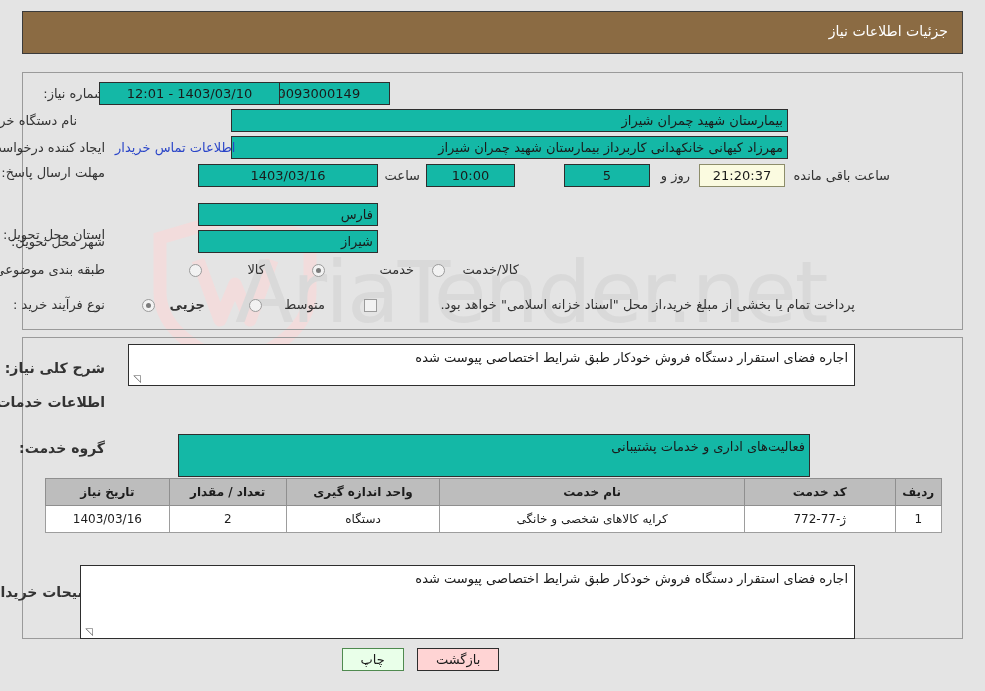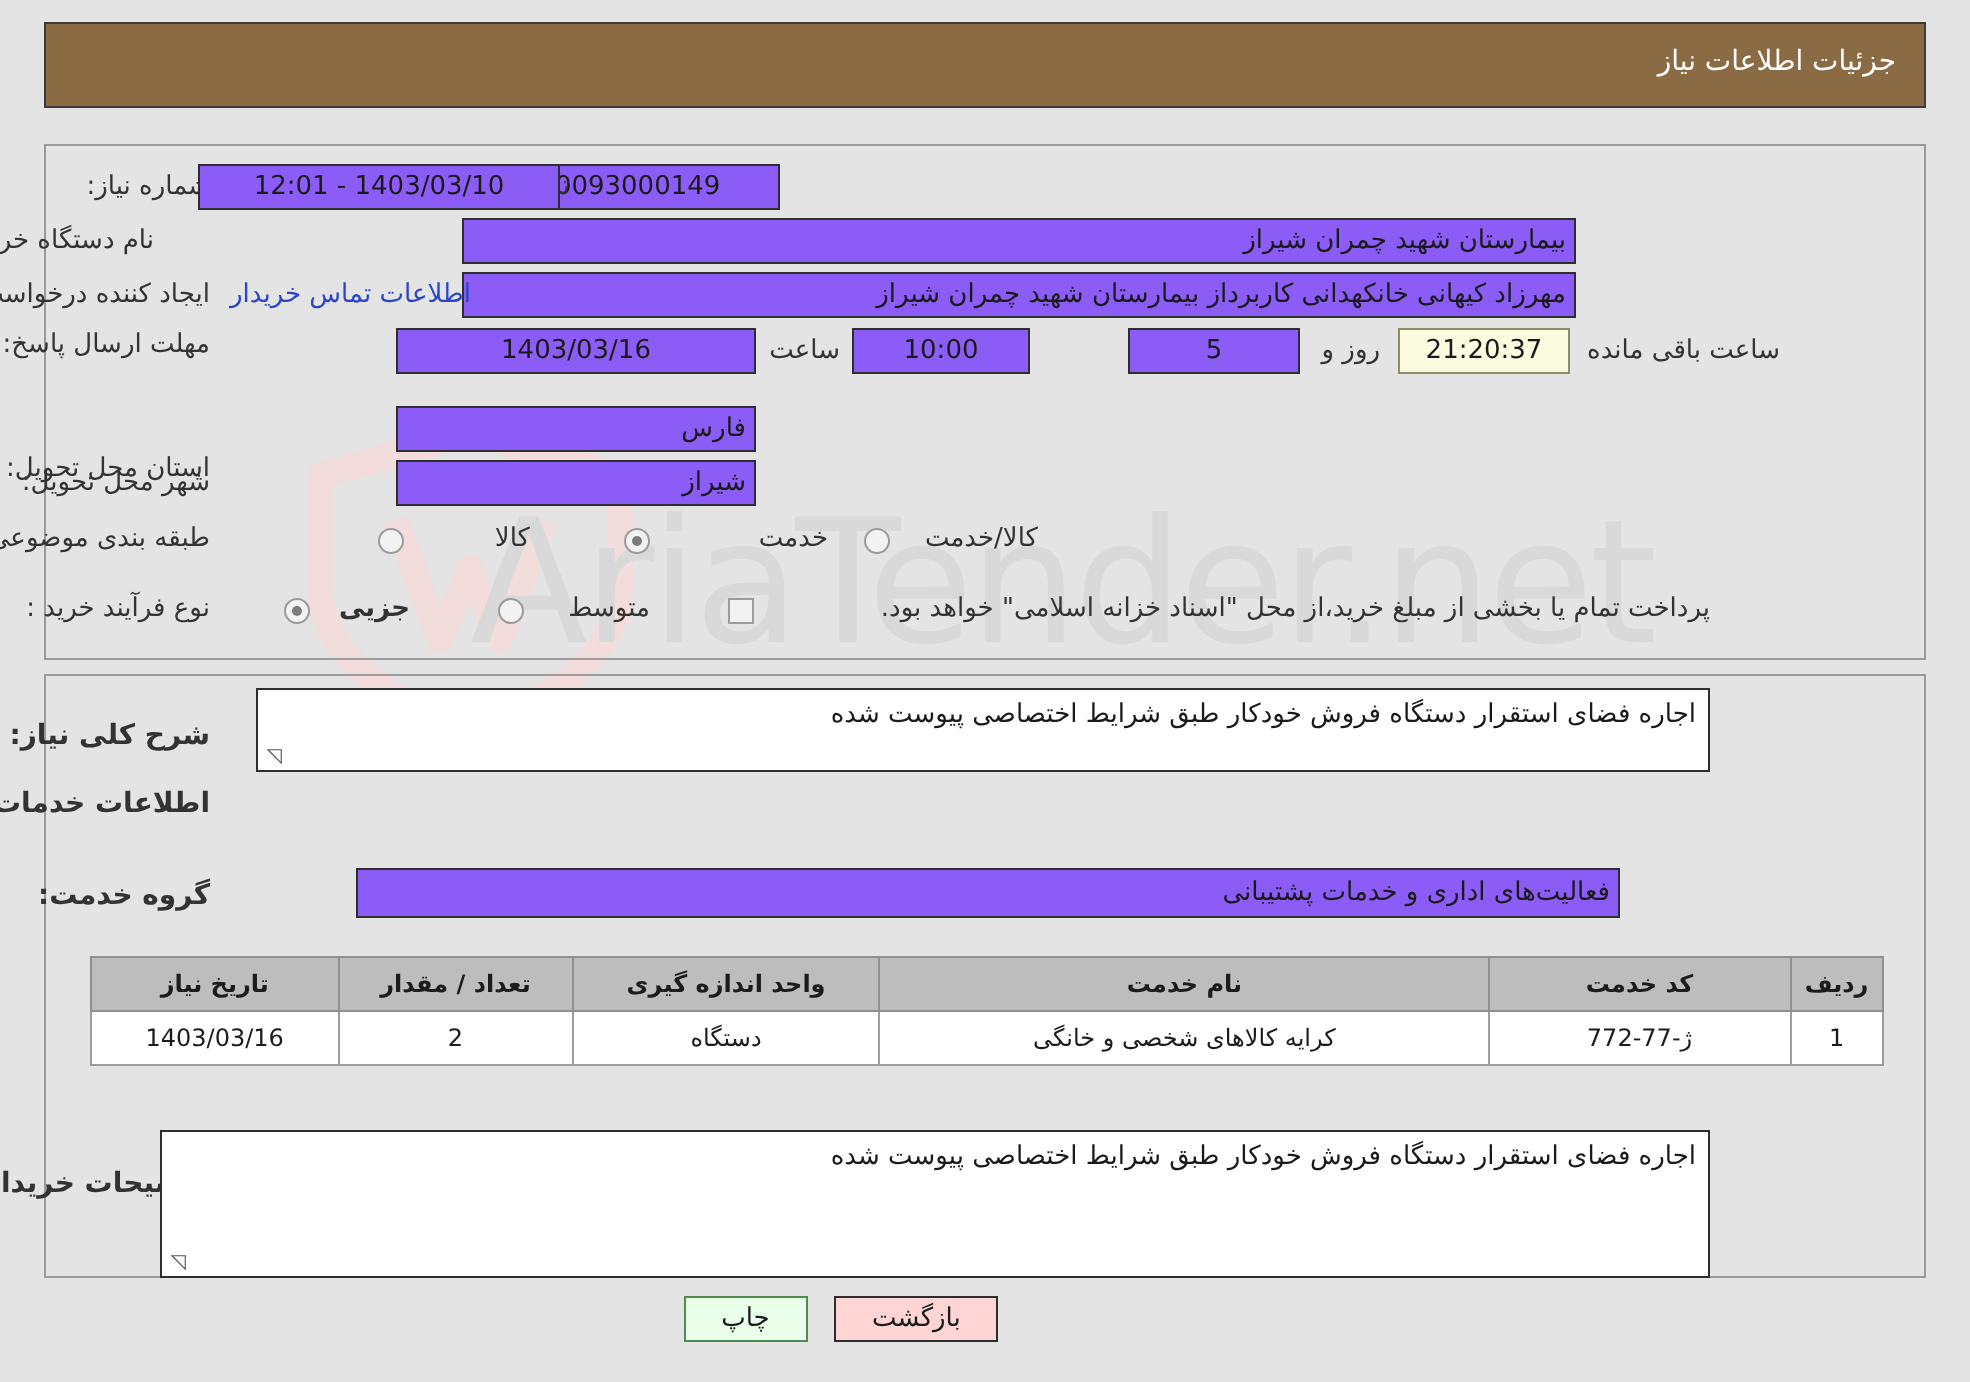--- a/index.html
+++ b/index.html
@@ -82,21 +82,21 @@
     color: #333333;
     white-space: nowrap;
     text-align: right;
     z-index: 20;
   }
   .lbl-bold { font-weight: bold; }
   .lbl-blue { color: #2a45c8; }
   .fld {
     position: absolute;
     border: 1px solid #2e2e2e;
-    background: #8b5cf6;
+    background: #14b8a6;
     box-sizing: border-box;
     font-size: 13px;
     color: #1a1a1a;
     padding: 0 4px;
     line-height: 21px;
     height: 23px;
     white-space: nowrap;
     overflow: hidden;
     z-index: 20;
   }
@@ -273,21 +273,21 @@
 
 <div class="lbl lbl-bold" style="right:880px; top:360px; font-size:14px;">شرح کلی نیاز:</div>
 <div class="ta" style="left:128px; top:344px; width:727px; height:42px;">
   <span>اجاره فضای استقرار دستگاه فروش خودکار طبق شرایط اختصاصی پیوست شده</span>
   <span class="grip">◹</span>
 </div>
 
 <div class="lbl lbl-bold" style="right:880px; top:394px; font-size:14px;">اطلاعات خدمات مورد نیاز</div>
 
 <div class="lbl lbl-bold" style="right:880px; top:440px; font-size:14px;">گروه خدمت:</div>
-<div class="fld right" style="left:178px; top:434px; width:632px; height:25px; line-height:23px;">فعالیت‌های اداری و خدمات پشتیبانی</div>
+<div class="fld right" style="left:178px; top:434px; width:632px; height:43px; line-height:23px;">فعالیت‌های اداری و خدمات پشتیبانی</div>
 
 <table id="items-table">
   <thead>
     <tr>
       <th style="width:38px;">ردیف</th>
       <th style="width:150px;">کد خدمت</th>
       <th style="width:320px;">نام خدمت</th>
       <th style="width:155px;">واحد اندازه گیری</th>
       <th style="width:115px;">تعداد / مقدار</th>
       <th style="width:119px;">تاریخ نیاز</th>

